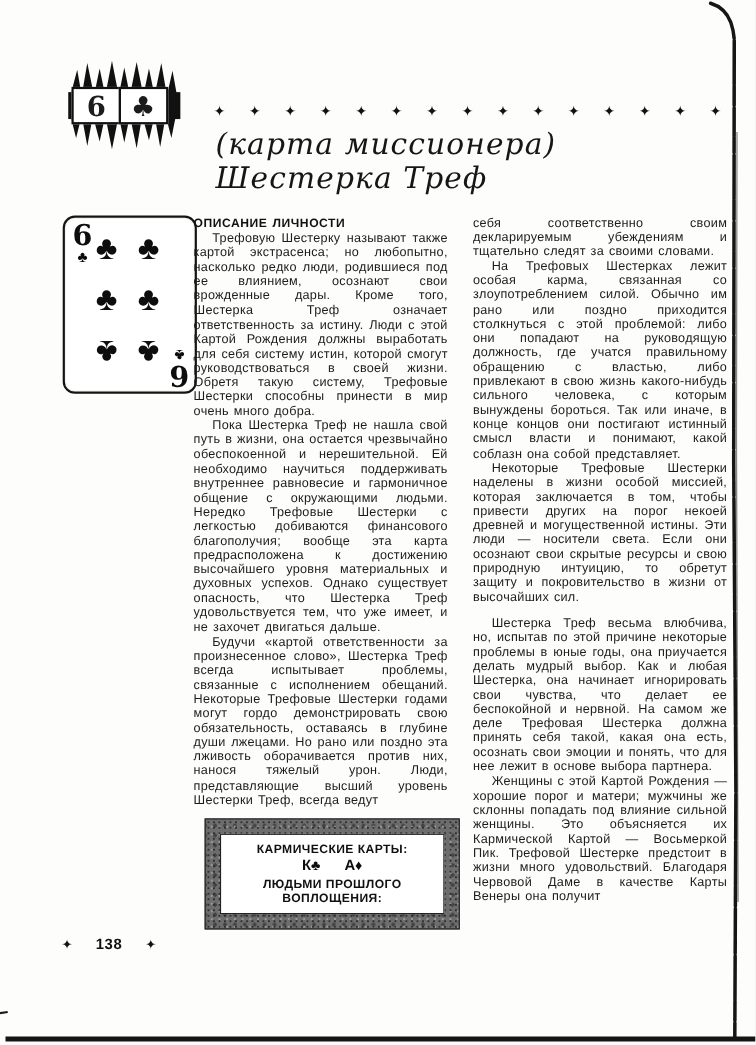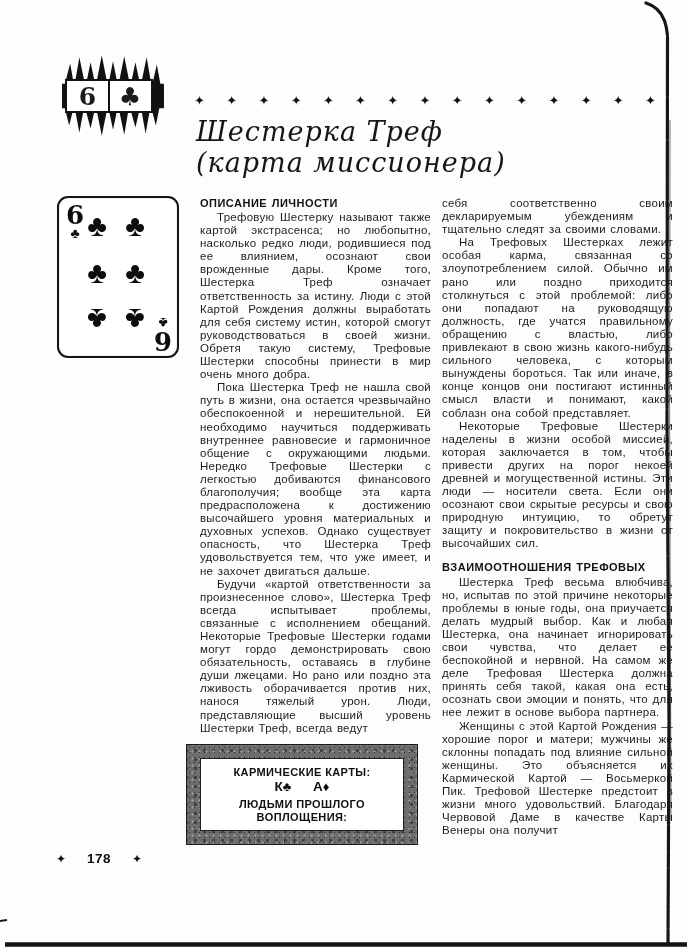--- a/index.html
+++ b/index.html
@@ -42,22 +42,22 @@
   .pip.r1{top:13px;}   .pip.r2{top:60px;}  .pip.r3{top:106px;transform:rotate(180deg);}
   .corner{position:absolute;display:flex;flex-direction:column;align-items:center;line-height:1;}
   .corner.tl{left:7px;top:4px;}
   .corner.br{right:5px;bottom:2px;transform:rotate(180deg);}
   .crank{font-family:"DejaVu Serif",serif;font-weight:bold;font-size:26px;color:#0d0d0d;}
   .csuit{font-size:14px;margin-top:-2px;color:#0d0d0d;}
   
   .col{position:absolute;top:197px;width:231px;text-align:justify;
        font-size:11.5px;line-height:13.1px;letter-spacing:0.25px;word-spacing:1px;
        hyphens:auto;-webkit-hyphens:auto;}
-  .col.left{left:200px;}
-  .col.right{left:442px;}
+  .col.left{left:176px;}
+  .col.right{left:430px;}
   .col p{margin:0;text-indent:17px;}
   .col p.noind{text-indent:0;}
   .col h2{
     margin:0 0 1px 0;font-size:11px;line-height:13px;letter-spacing:0.5px;
     font-weight:bold;color:#111;text-align:left;
   }
   .col h2.h2b{margin-top:10px;margin-bottom:2px;}
   .col h2 span{display:block;}
   
   .kbox{
@@ -113,22 +113,22 @@
     <span>✦</span>
     <span>✦</span>
     <span>✦</span>
     <span>✦</span>
     <span>✦</span>
     <span>✦</span>
     <span>✦</span>
   </div>
 
   <h1 class="title">
+    <span>(карта миссионера)</span>
     <span>Шестерка Треф</span>
-    <span>(карта миссионера)</span>
   </h1>
 
   <div class="card">
     <div class="corner tl">
       <span class="crank">6</span>
       <span class="csuit">♣</span>
     </div>
     <span class="pip c1 r1">♣</span>
     <span class="pip c2 r1">♣</span>
     <span class="pip c1 r2">♣</span>
@@ -146,40 +146,39 @@
     <p>Трефовую Шестерку называют также картой экстрасенса; но любопытно, насколько редко люди, родившиеся под ее влиянием, осознают свои врожденные дары. Кроме того, Шестерка Треф означает ответственность за истину. Люди с этой Картой Рождения должны выработать для себя систему истин, которой смогут руководствоваться в своей жизни. Обретя такую систему, Трефовые Шестерки способны принести в мир очень много добра.</p>
     <p>Пока Шестерка Треф не нашла свой путь в жизни, она остается чрезвычайно обеспокоенной и нерешительной. Ей необходимо научиться поддерживать внутреннее равновесие и гармоничное общение с окружающими людьми. Нередко Трефовые Шестерки с легкостью добиваются финансового благополучия; вообще эта карта предрасположена к достижению высочайшего уровня материальных и духовных успехов. Однако существует опасность, что Шестерка Треф удовольствуется тем, что уже имеет, и не захочет двигаться дальше.</p>
     <p>Будучи «картой ответственности за произнесенное слово», Шестерка Треф всегда испытывает проблемы, связанные с исполнением обещаний. Некоторые Трефовые Шестерки годами могут гордо демонстрировать свою обязательность, оставаясь в глубине души лжецами. Но рано или поздно эта лживость оборачивается против них, нанося тяжелый урон. Люди, представляющие высший уровень Шестерки Треф, всегда ведут</p>
   </div>
 
   <div class="col right">
     <p class="noind">себя соответственно своим декларируемым убеждениям и тщательно следят за своими словами.</p>
     <p>На Трефовых Шестерках лежит особая карма, связанная со злоупотреблением силой. Обычно им рано или поздно приходится столкнуться с этой проблемой: либо они попадают на руководящую должность, где учатся правильному обращению с властью, либо привлекают в свою жизнь какого-нибудь сильного человека, с которым вынуждены бороться. Так или иначе, в конце концов они постигают истинный смысл власти и понимают, какой соблазн она собой представляет.</p>
     <p>Некоторые Трефовые Шестерки наделены в жизни особой миссией, которая заключается в том, чтобы привести других на порог некоей древней и могущественной истины. Эти люди — носители света. Если они осознают свои скрытые ресурсы и свою природную интуицию, то обретут защиту и покровительство в жизни от высочайших сил.</p>
     <h2 class="h2b">
-      <span>ВЗАИМООТНОШЕНИЯ ТРЕФОВЫХ</span>
     </h2>
     <p>Шестерка Треф весьма влюбчива, но, испытав по этой причине некоторые проблемы в юные годы, она приучается делать мудрый выбор. Как и любая Шестерка, она начинает игнорировать свои чувства, что делает ее беспокойной и нервной. На самом же деле Трефовая Шестерка должна принять себя такой, какая она есть, осознать свои эмоции и понять, что для нее лежит в основе выбора партнера.</p>
     <p>Женщины с этой Картой Рождения — хорошие порог и матери; мужчины же склонны попадать под влияние сильной женщины. Это объясняется их Кармической Картой — Восьмеркой Пик. Трефовой Шестерке предстоит в жизни много удовольствий. Благодаря Червовой Даме в качестве Карты Венеры она получит</p>
   </div>
 
   <div class="kbox">
     <div class="kinner">
       <div class="klabel">КАРМИЧЕСКИЕ КАРТЫ:</div>
       <div class="kvals">
         <span class="kcard"><span>К</span><span class="ksuit">♣</span></span>
         <span class="kcard"><span>А</span><span class="ksuit">♦</span></span>
       </div>
       <div class="klabel">ЛЮДЬМИ ПРОШЛОГО ВОПЛОЩЕНИЯ:</div>
     </div>
   </div>
 
   <div class="footer">
     <span class="fdi">✦</span>
-    <span class="fnum">178</span>
+    <span class="fnum">138</span>
     <span class="fdi">✦</span>
   </div>
 
   <svg class="scan" width="687" height="950">
     <path d="M646,3 C659,7 666,17 667.5,36 L667,420 L669,720 L668,944" stroke="#161616" stroke-width="3.2" fill="none" stroke-dasharray="26 1 14 2 40 1 18 2" stroke-linecap="round"></path>
     <path d="M670,120 L669.5,400 L671,820" stroke="#2a2a2a" stroke-width="1.2" fill="none" opacity="0.55"></path>
     <path d="M5,944.5 L687,944.5" stroke="#141414" stroke-width="4.5" fill="none"></path>
     <path d="M0,921 L7,920" stroke="#1a1a1a" stroke-width="2" fill="none"></path>
   </svg>
 

